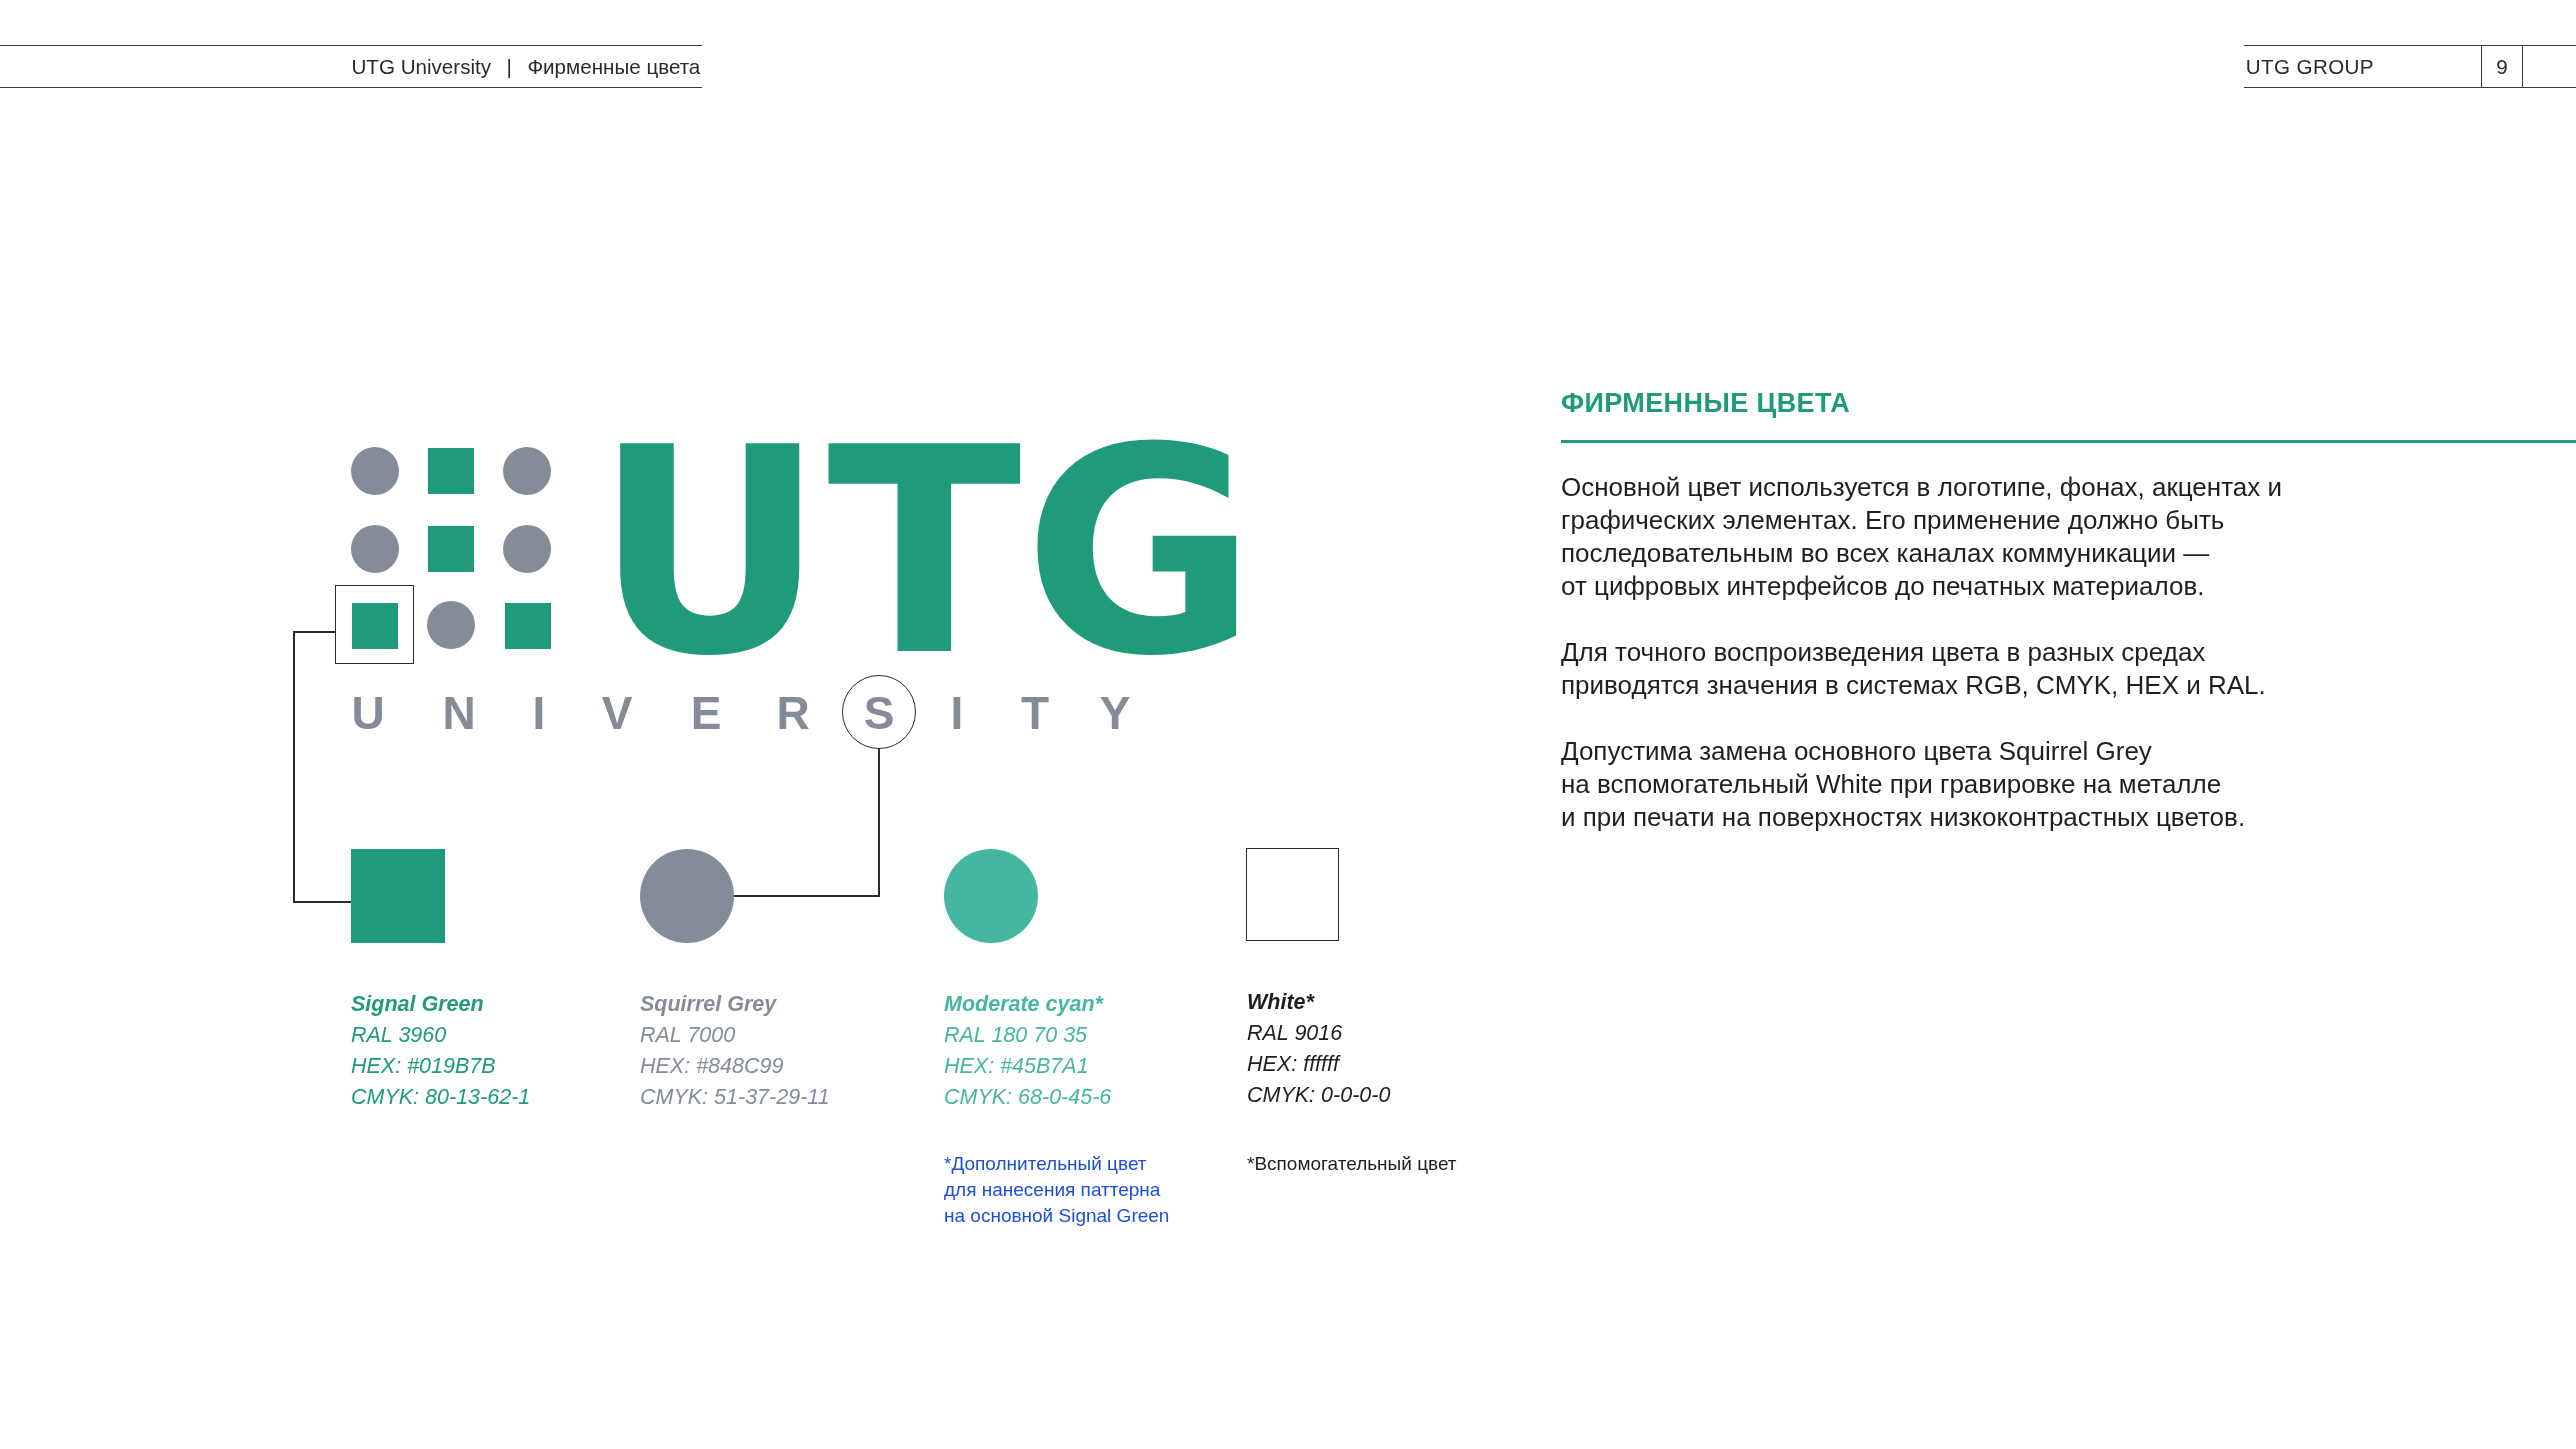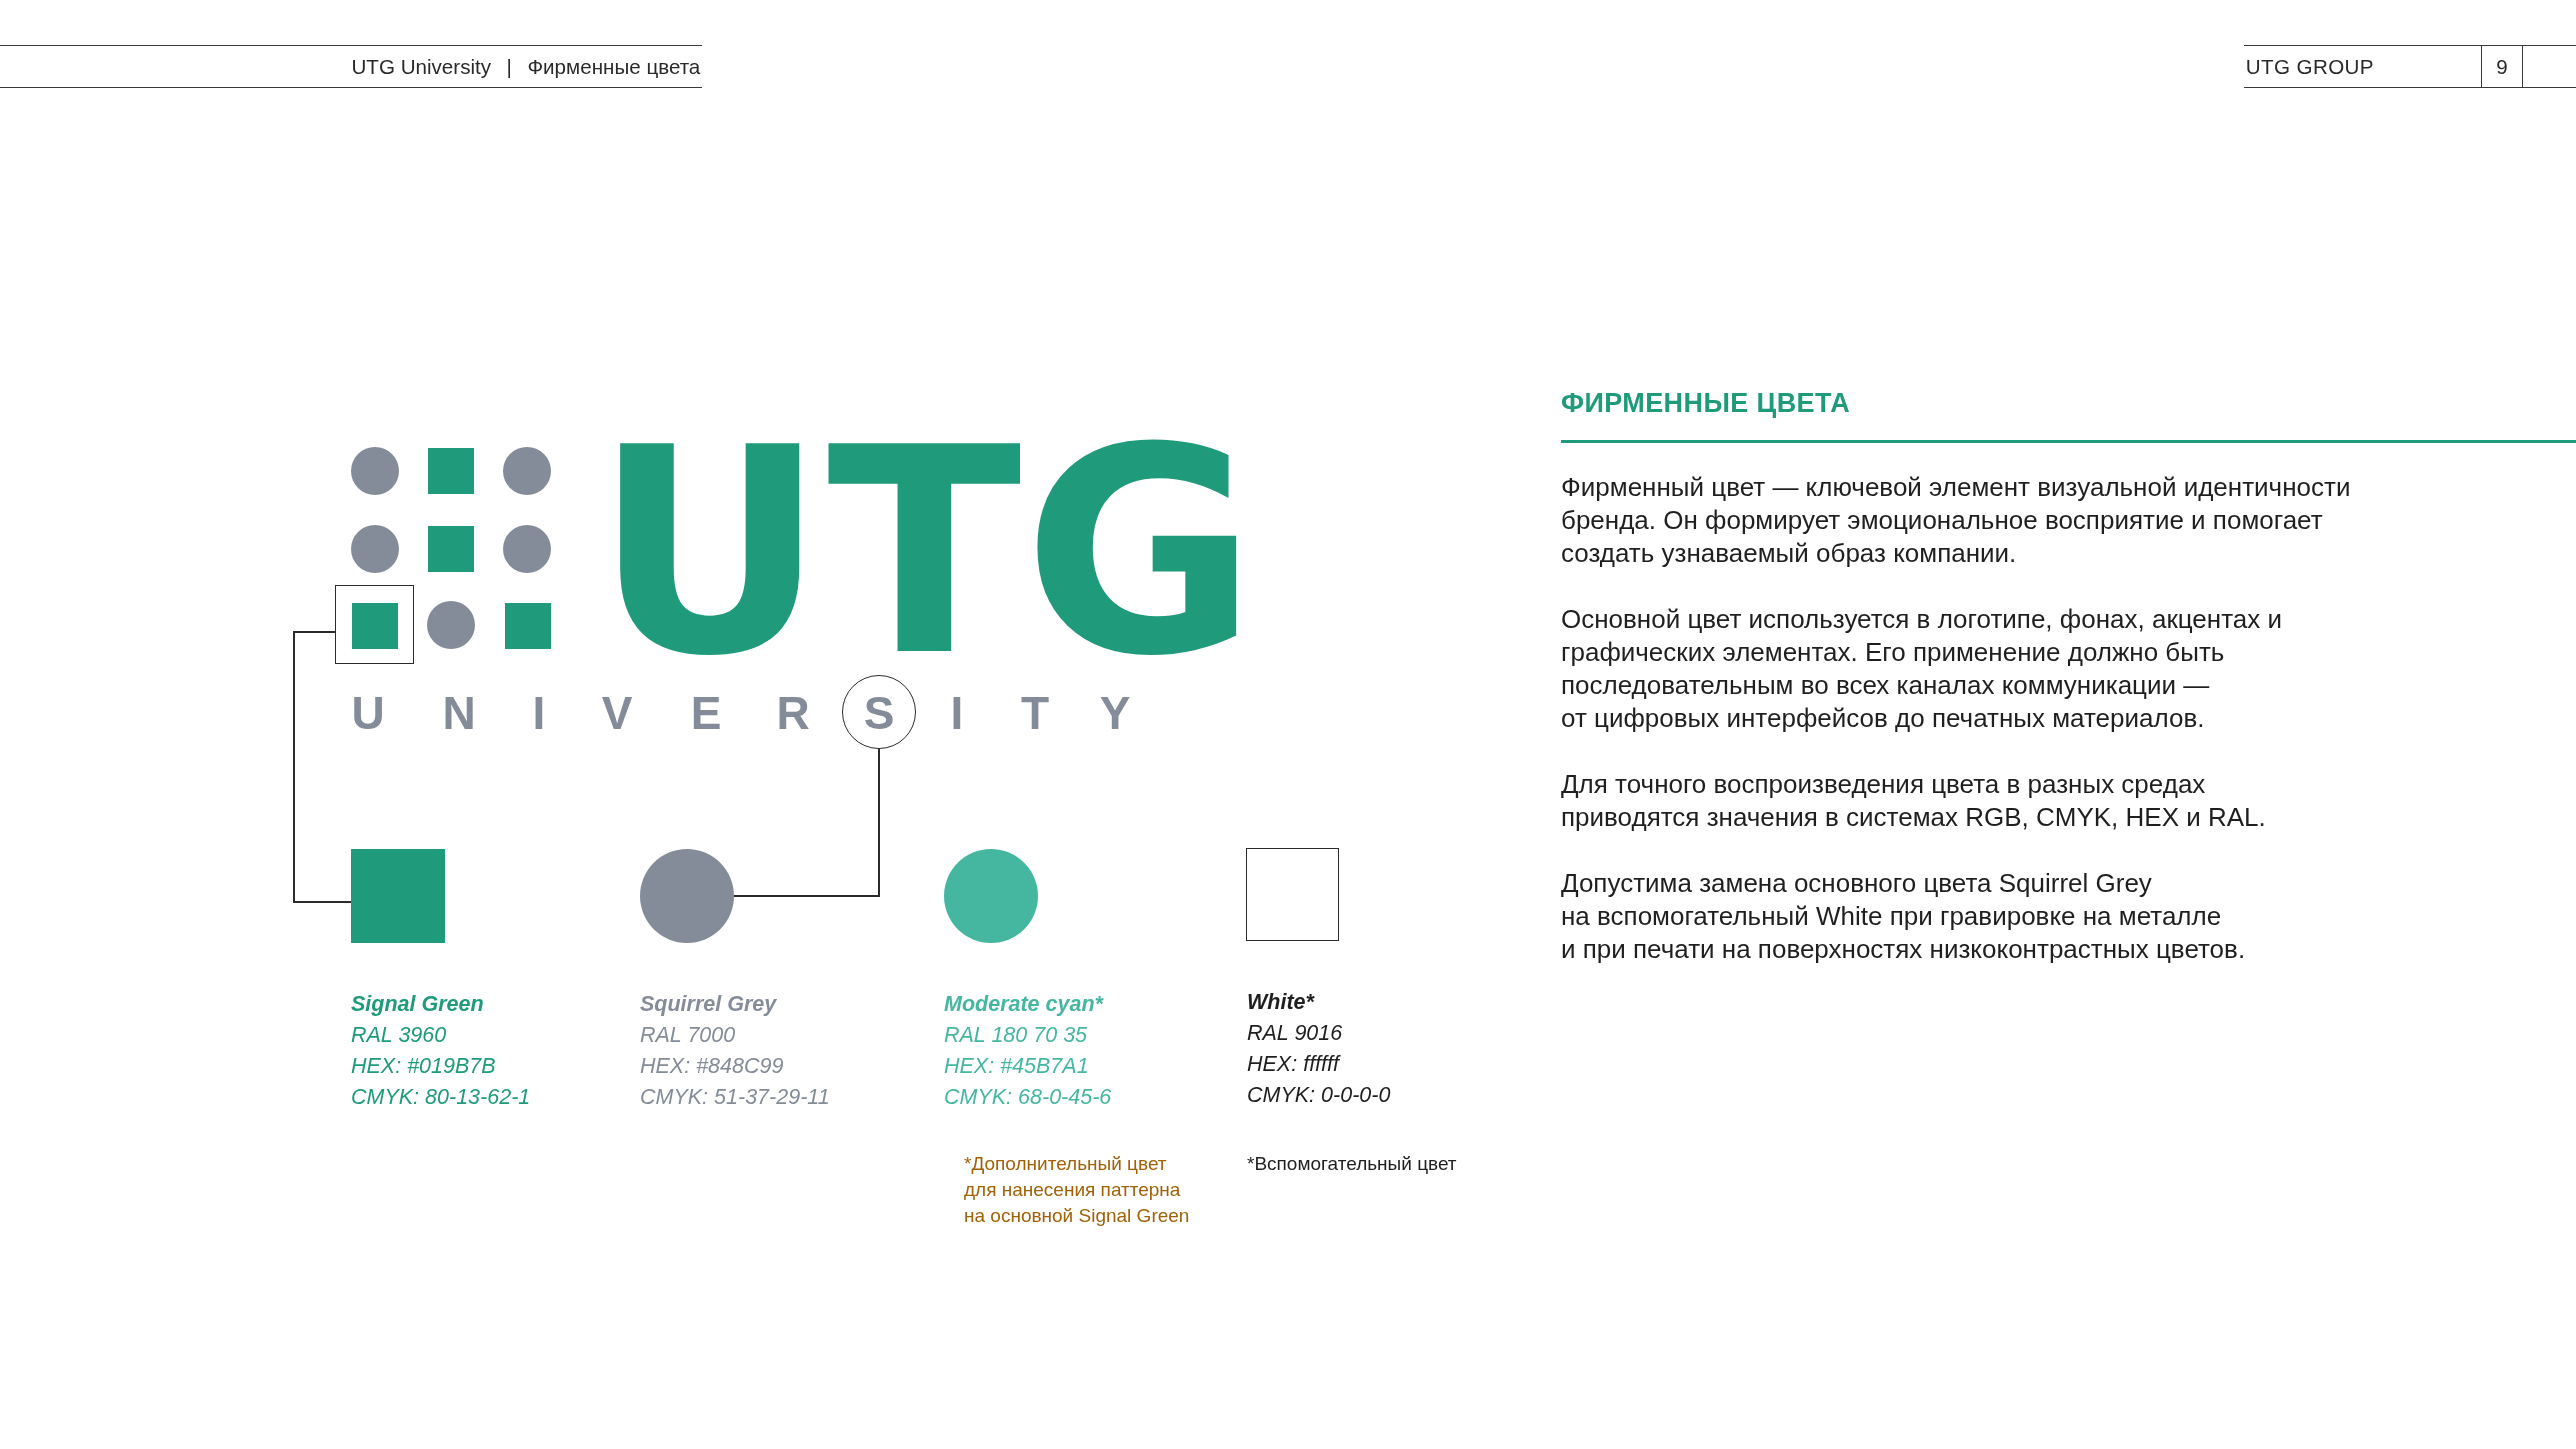--- a/index.html
+++ b/index.html
@@ -154,32 +154,29 @@
   <div>CMYK: 68-0-45-6</div>
 </div>
 
 <div class="swatch-label" style="left:1247px;color:#1F1F1F;top:987px;">
   <div class="name">White*</div>
   <div>RAL 9016</div>
   <div>HEX: ffffff</div>
   <div>CMYK: 0-0-0-0</div>
 </div>
 
-<div class="swatch-note" style="left:964px;color:#a16207;white-space:pre-line;">*Дополнительный цвет
+<div class="swatch-note" style="left:944px;color:#1d4ed8;white-space:pre-line;">*Дополнительный цвет
 для нанесения паттерна
 на основной Signal Green</div>
 <div class="swatch-note" style="left:1247px;color:#1F1F1F;white-space:pre-line;">*Вспомогательный цвет</div>
 
 <div class="abs section-title" style="color:#1F9B7B;">ФИРМЕННЫЕ ЦВЕТА</div>
 <div class="abs section-rule" style="background:#1F9B7B;"></div>
 
 <div class="abs body-text">
-  <p>Фирменный цвет — ключевой элемент визуальной идентичности
-бренда. Он формирует эмоциональное восприятие и помогает
-создать узнаваемый образ компании.</p>
   <p>Основной цвет используется в логотипе, фонах, акцентах и
 графических элементах. Его применение должно быть
 последовательным во всех каналах коммуникации —
 от цифровых интерфейсов до печатных материалов.</p>
   <p>Для точного воспроизведения цвета в разных средах
 приводятся значения в системах RGB, CMYK, HEX и RAL.</p>
   <p>Допустима замена основного цвета Squirrel Grey
 на вспомогательный White при гравировке на металле
 и при печати на поверхностях низкоконтрастных цветов.</p>
 </div>

